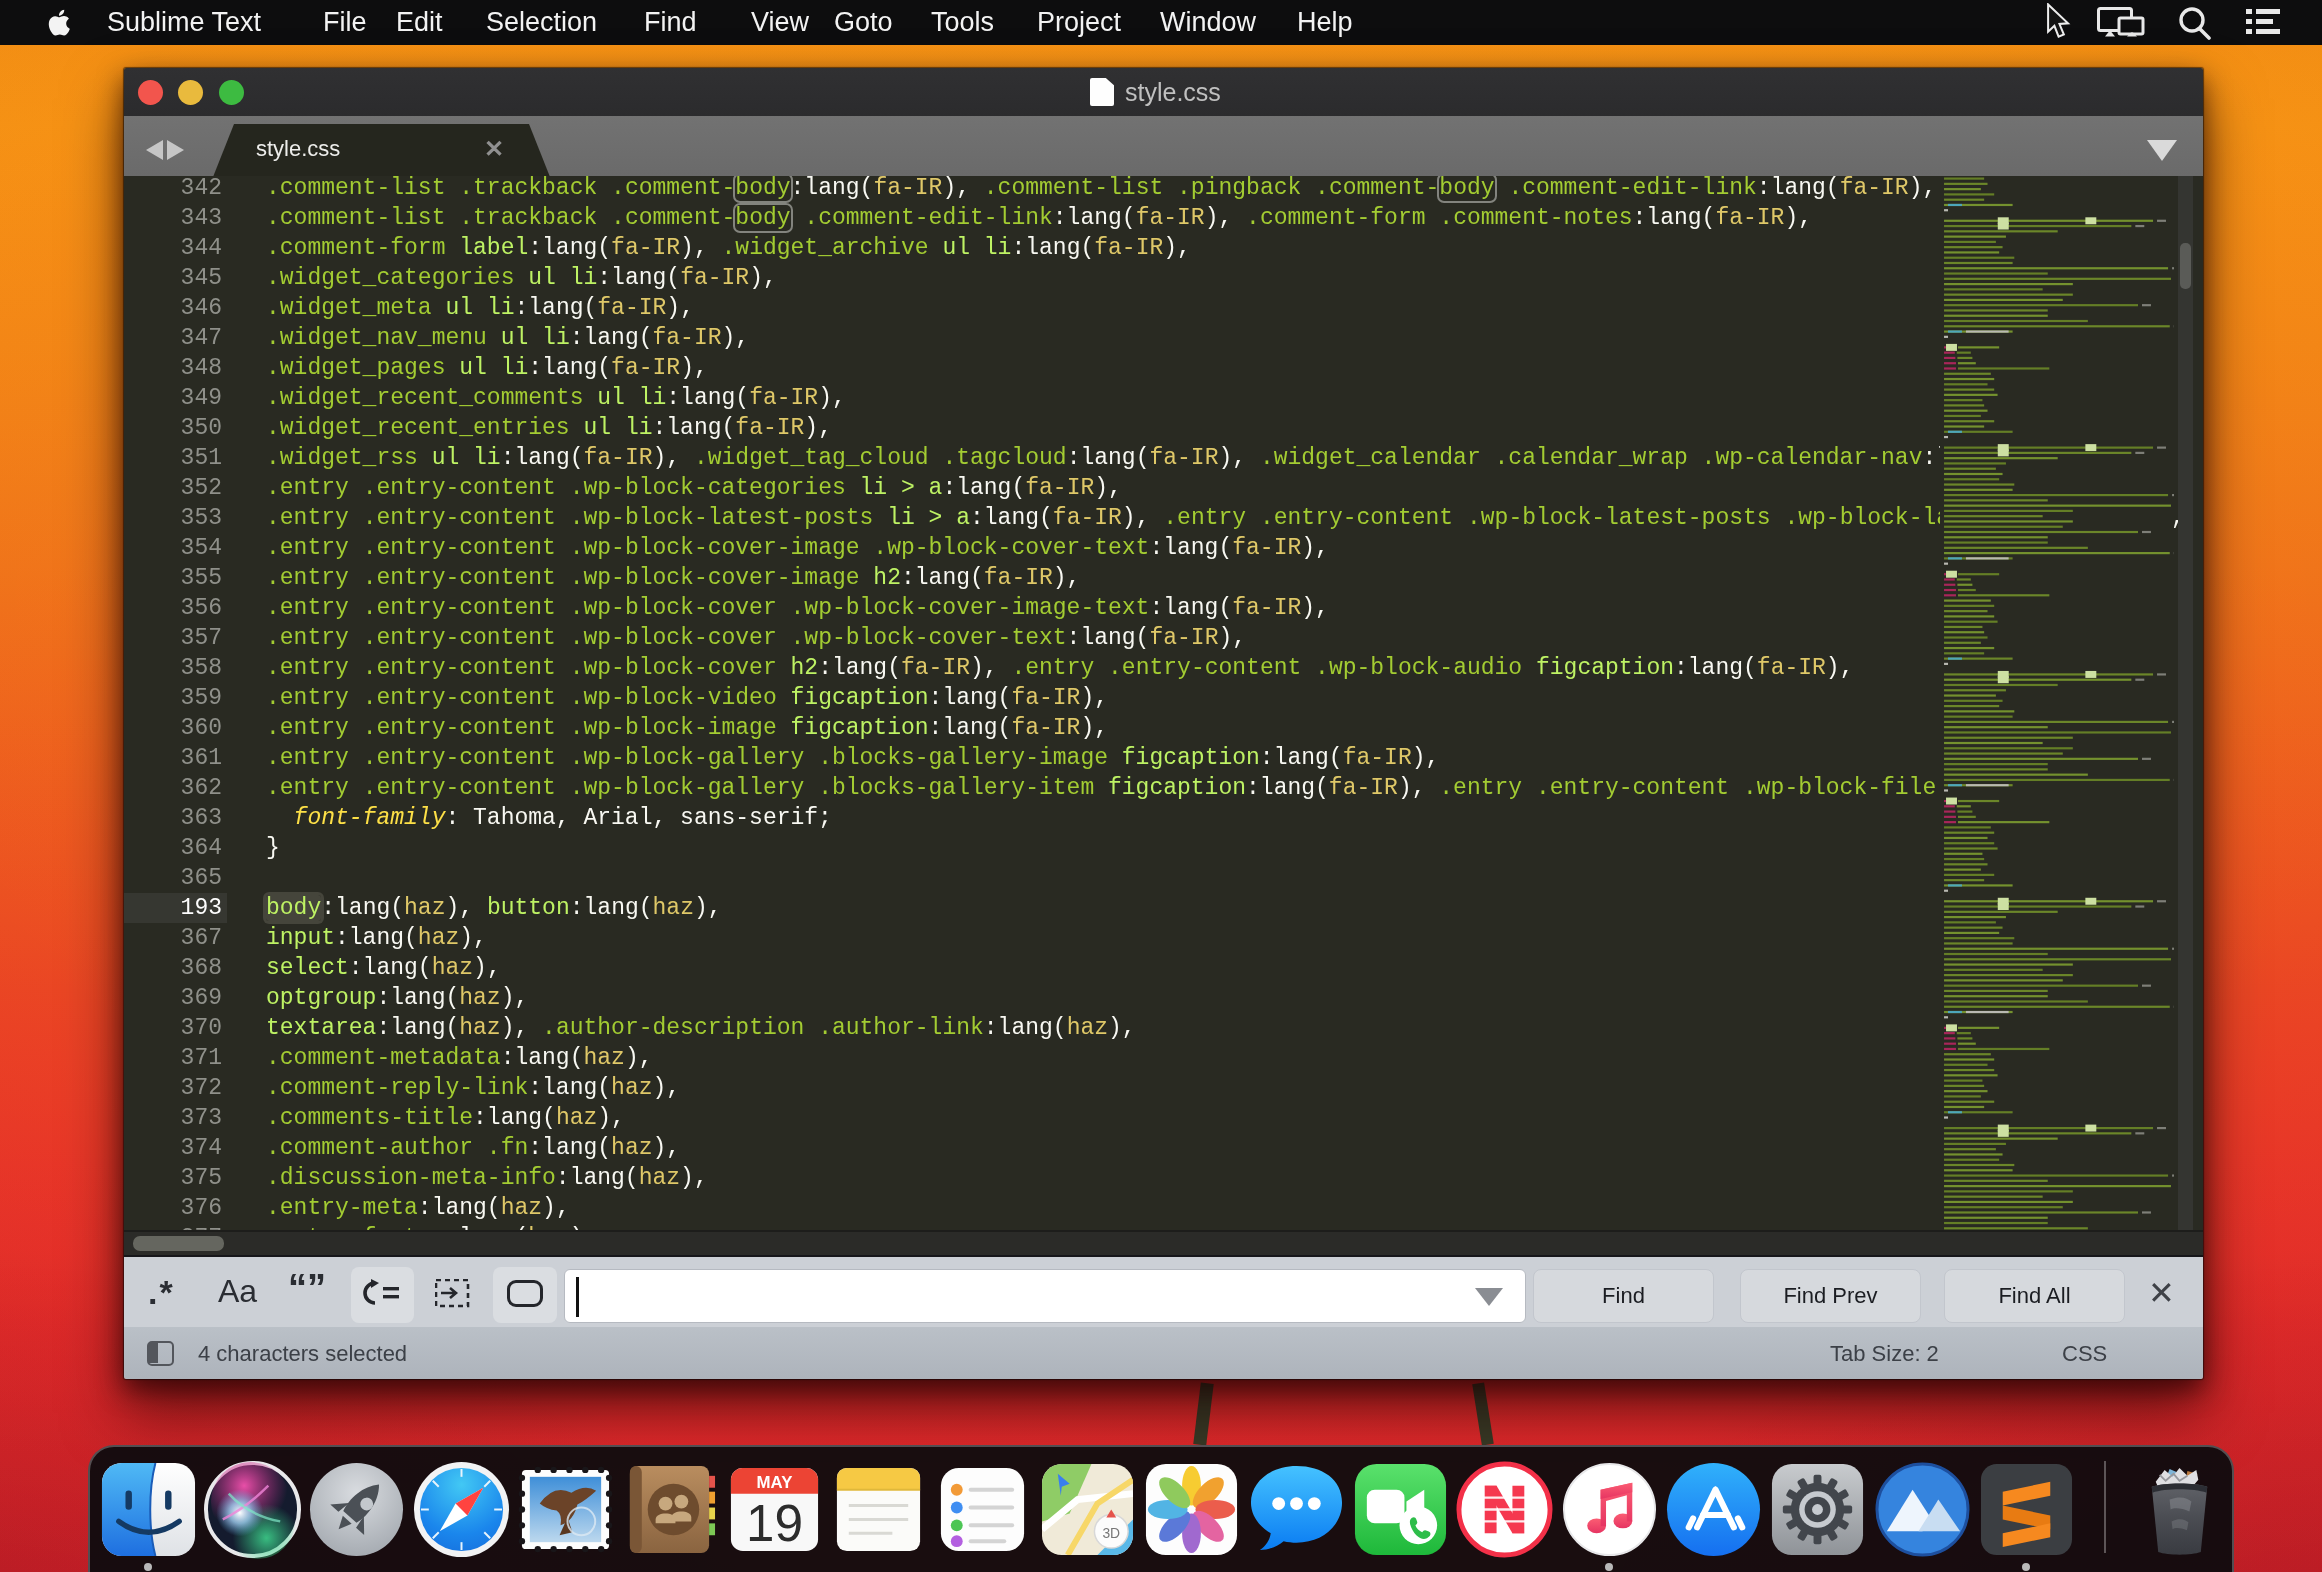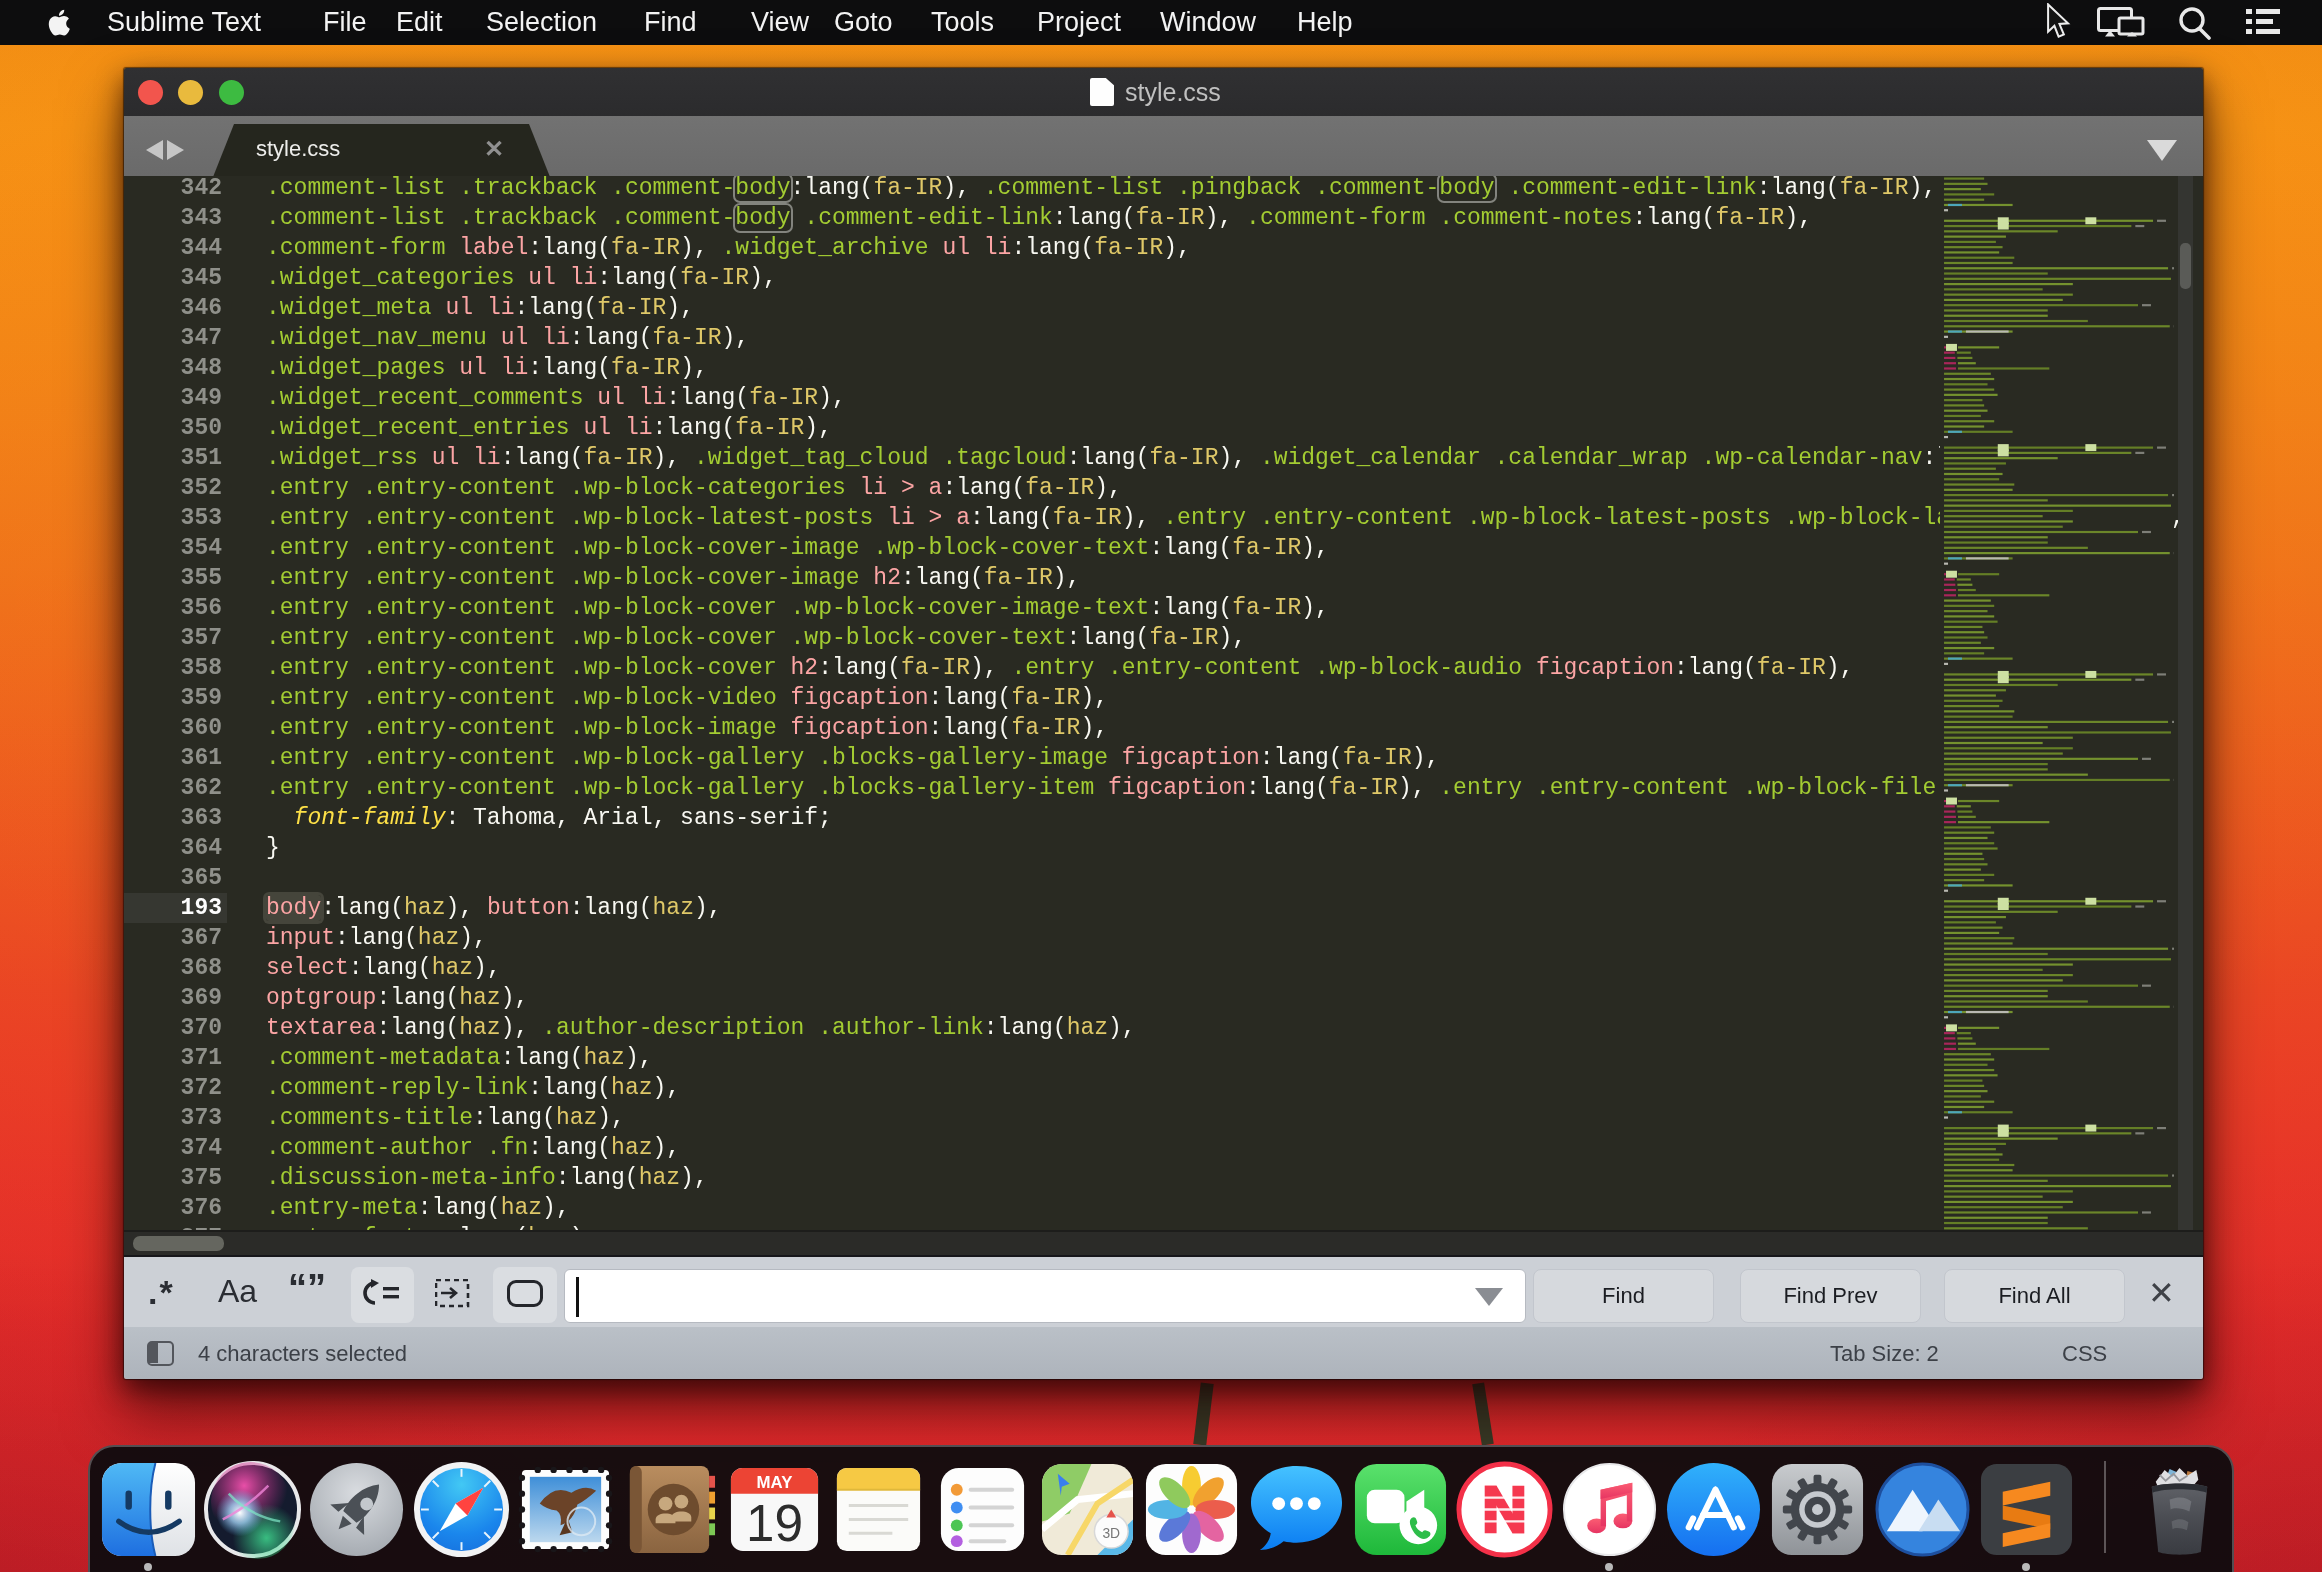--- a/index.html
+++ b/index.html
@@ -27,25 +27,25 @@
 #tab{position:absolute;left:89px;top:8px;width:337px;height:53px;background:#25261e;
  clip-path:polygon(21px 0,316px 0,337px 53px,0 53px);}
 #tab .tname{position:absolute;left:43px;top:0;line-height:50px;font-size:22px;color:#ededeb;}
 #tab .tx{position:absolute;left:271px;top:0;line-height:50px;font-size:24px;color:#909090;font-weight:bold;}
 #tabbar .dd{position:absolute;right:26px;top:24px;width:0;height:0;border-left:15px solid transparent;border-right:15px solid transparent;border-top:21px solid #dadada;}
 
 #code{position:absolute;left:0;top:108px;width:100%;height:1054px;background:#292a22;overflow:hidden;
  font-family:"Liberation Mono",monospace;font-size:23px;}
 #codelines{position:absolute;left:0;top:-3.5px;width:100%;}
 .row{height:30px;line-height:30px;white-space:pre;position:relative;}
-.row .ln{position:absolute;left:0;top:0;width:98px;text-align:right;color:#8f908a;font-weight:bold;}
+.row .ln{position:absolute;left:0;top:0;width:98px;text-align:right;color:#8f908a;}
 .row .cl{position:absolute;left:142px;top:0;}
 .row.cur .ln{color:#fdfdfd;}
 .row.cur::before{content:"";position:absolute;left:0;top:0;width:103px;height:30px;background:#363731;}
-.w{color:#f8f8f2}.g{color:#a3cc32}.p{color:#fca5a5}.y{color:#dfc868}
+.w{color:#f8f8f2}.g{color:#a3cc32}.p{color:#bef264}.y{color:#dfc868}
 .c{color:#fde047;font-style:italic}
 .m{box-shadow:0 0 0 2px #83847e;border-radius:5px;}
 .sel{background:#45453b;box-shadow:0 0 0 3px #45453b;border-radius:3px;}
 #minimap{position:absolute;right:29px;top:0;width:234px;height:1054px;background:#292a22;}
 #vtrack{position:absolute;right:10px;top:0;width:15px;height:1054px;background:#343531;}
 #vthumb{position:absolute;right:12px;top:67px;width:11px;height:46px;background:#5a5b57;border-radius:5px;}
 
 #hscroll{position:absolute;left:0;top:1162px;width:100%;height:25px;background:#2b2b28;border-top:2px solid #1d1d1b;}
 #hthumb{position:absolute;left:9px;top:4px;width:91px;height:15px;background:#65665f;border-radius:7px;}
 #findbar{position:absolute;left:0;top:1187px;width:100%;height:72px;background:#ccd0d6;border-top:2px solid #16161a;color:#1f2126;}

